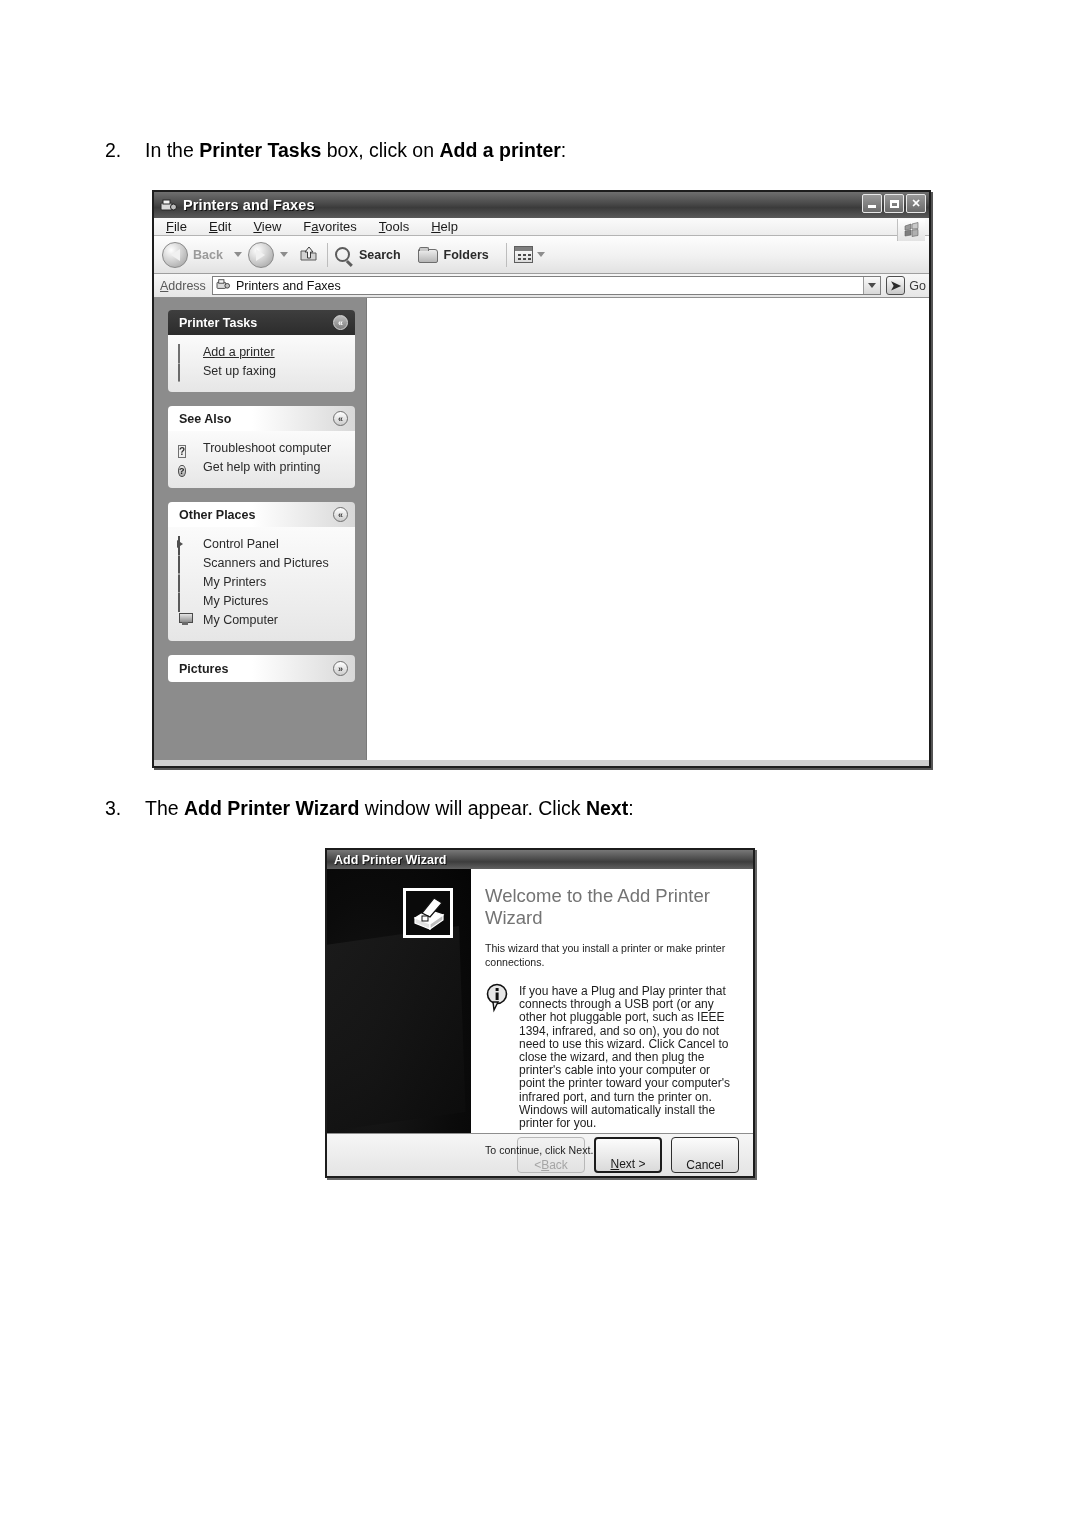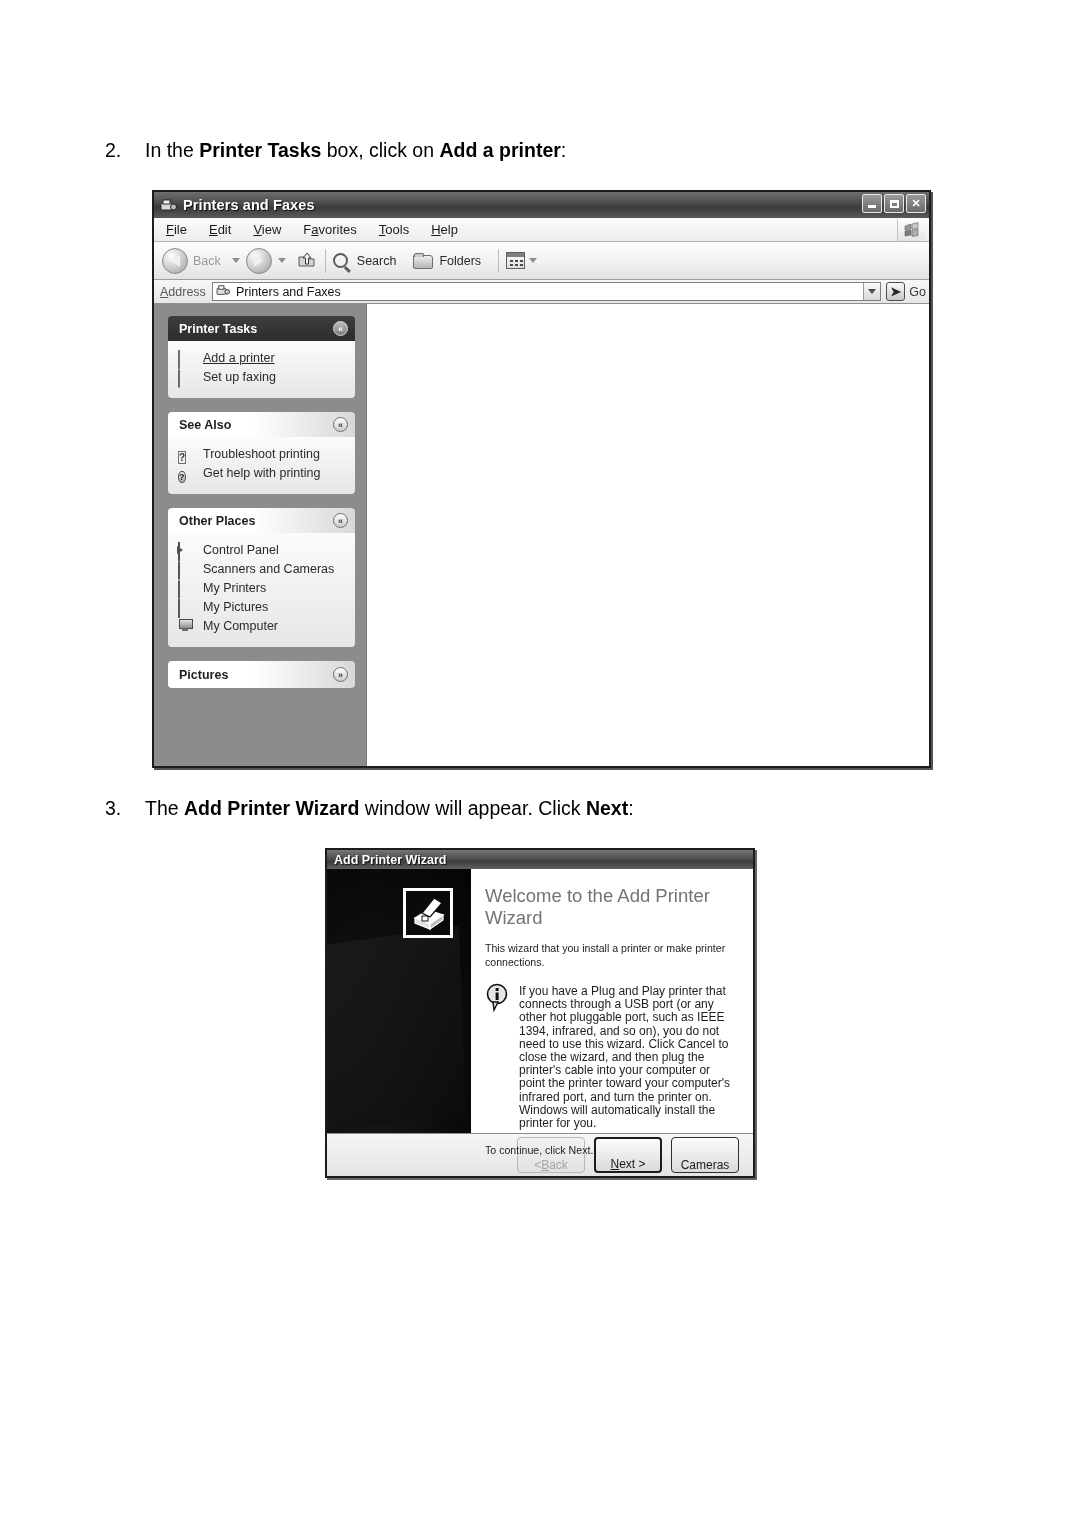--- a/index.html
+++ b/index.html
@@ -57,21 +57,21 @@
     border-radius:2px;
     display:flex; align-items:center; justify-content:center;
     color:#fff; font-size:11px; font-weight:bold;
     position:relative;
   }
   .win-btn .glyph-min { width:8px; height:3px; background:#fff; margin-top:6px; }
   .win-btn .glyph-max { width:9px; height:8px; border:2px solid #fff; border-top-width:3px; }
 
   
   .menubar {
-    height:24px;
+    height:18px;
     background:linear-gradient(180deg,#fbfbfb,#ededed);
     border-bottom:1px solid #b4b4b4;
     display:flex; align-items:center;
     padding-left:12px;
     position:relative;
   }
   .menubar .mi {
     font-size:13px; color:#1b1b1b;
     margin-right:22px;
     line-height:14px;
@@ -102,21 +102,21 @@
   }
   .arrow-l, .arrow-r {
     width:0;height:0;border-top:6px solid transparent;border-bottom:6px solid transparent;
   }
   .arrow-l { border-right:9px solid #f1f1f1; }
   .arrow-r { border-left:9px solid #f1f1f1; }
   .tb-label { font-size:12.5px; color:#9a9a9a; margin:0 5px 0 5px; }
   .tb-label.dark { color:#2a2a2a; }
   .tb-caret { width:0;height:0;border-left:4px solid transparent;border-right:4px solid transparent;border-top:5px solid #8d8d8d; margin:0 6px; }
   .tb-sep { width:1px; height:24px; background:#bdbdbd; margin:0 7px; }
-  .tb-item { display:flex; align-items:center; }
+  .tb-item { display:flex; align-items:center;font-weight:bold; }
   .magnifier {
     width:15px;height:15px;border:2px solid #5c5c5c;border-radius:50%;
     position:relative; flex:none;
   }
   .magnifier:after {
     content:""; position:absolute; right:-5px; bottom:-4px;
     width:7px; height:2.5px; background:#5c5c5c; transform:rotate(45deg);
   }
   .folder-ico { width:19px;height:15px;position:relative;flex:none; }
   .folder-ico:before{
@@ -432,42 +432,42 @@
         </div>
 
         <div class="panel">
           <div class="panel-head light">
             <span>See Also</span>
             <span class="chev on-light">«</span>
           </div>
           <div class="panel-body">
             <div class="panel-row">
               <span class="p-ico"><span class="ic-q">?</span></span>
-              <span class="p-txt">Troubleshoot printing</span>
+              <span class="p-txt">Troubleshoot computer</span>
             </div>
             <div class="panel-row">
               <span class="p-ico"><span class="ic-help">?</span></span>
               <span class="p-txt">Get help with printing</span>
             </div>
           </div>
         </div>
 
         <div class="panel">
           <div class="panel-head light">
             <span>Other Places</span>
             <span class="chev on-light">«</span>
           </div>
           <div class="panel-body">
             <div class="panel-row">
               <span class="p-ico"><span class="ic-cp"></span></span>
               <span class="p-txt">Control Panel</span>
             </div>
             <div class="panel-row">
               <span class="p-ico"><span class="ic-scan"></span></span>
-              <span class="p-txt">Scanners and Cameras</span>
+              <span class="p-txt">Scanners and Pictures</span>
             </div>
             <div class="panel-row">
               <span class="p-ico"><span class="ic-doc"></span></span>
               <span class="p-txt">My Printers</span>
             </div>
             <div class="panel-row">
               <span class="p-ico"><span class="ic-pic"></span></span>
               <span class="p-txt">My Pictures</span>
             </div>
             <div class="panel-row">
@@ -523,17 +523,17 @@
             </svg>
           </span>
           <p>If you have a Plug and Play printer that connects through a USB port (or any other hot pluggable port, such as IEEE 1394, infrared, and so on), you do not need to use this wizard. Click Cancel to close the wizard, and then plug the printer's cable into your computer or point the printer toward your computer's infrared port, and turn the printer on. Windows will automatically install the printer for you.</p>
         </div>
         <p class="wiz-cont">To continue, click Next.</p>
       </div>
     </div>
     <div class="wiz-footer">
       <span class="wiz-btn disabled">&lt; <u>B</u>ack</span>
       <span class="wiz-btn default"><u>N</u>ext &gt;</span>
-      <span class="wiz-btn">Cameras</span>
+      <span class="wiz-btn">Cancel</span>
     </div>
   </div>
 
 </div>
 
 </body></html>

